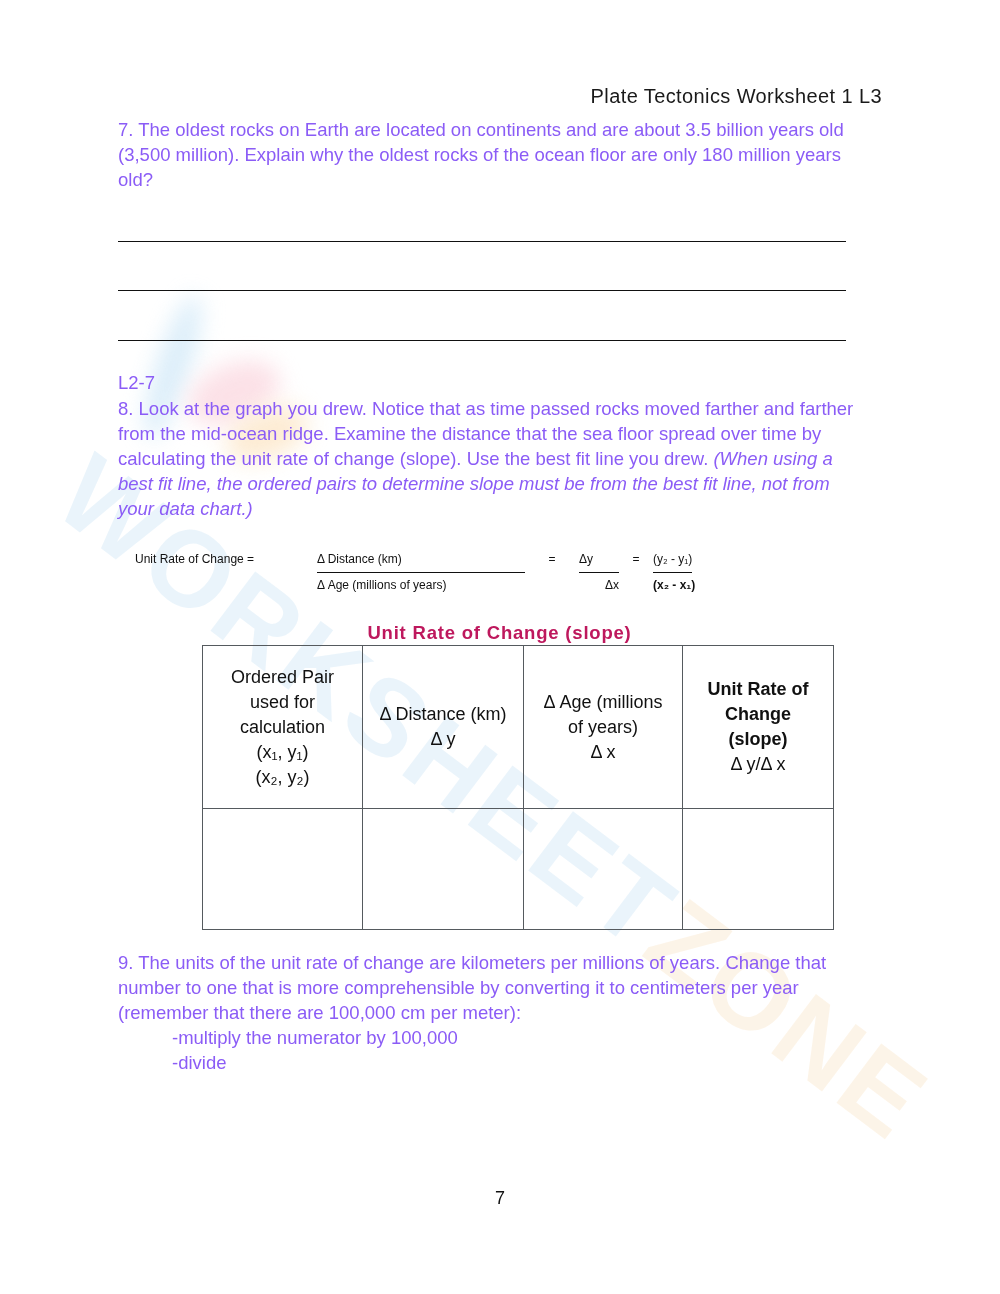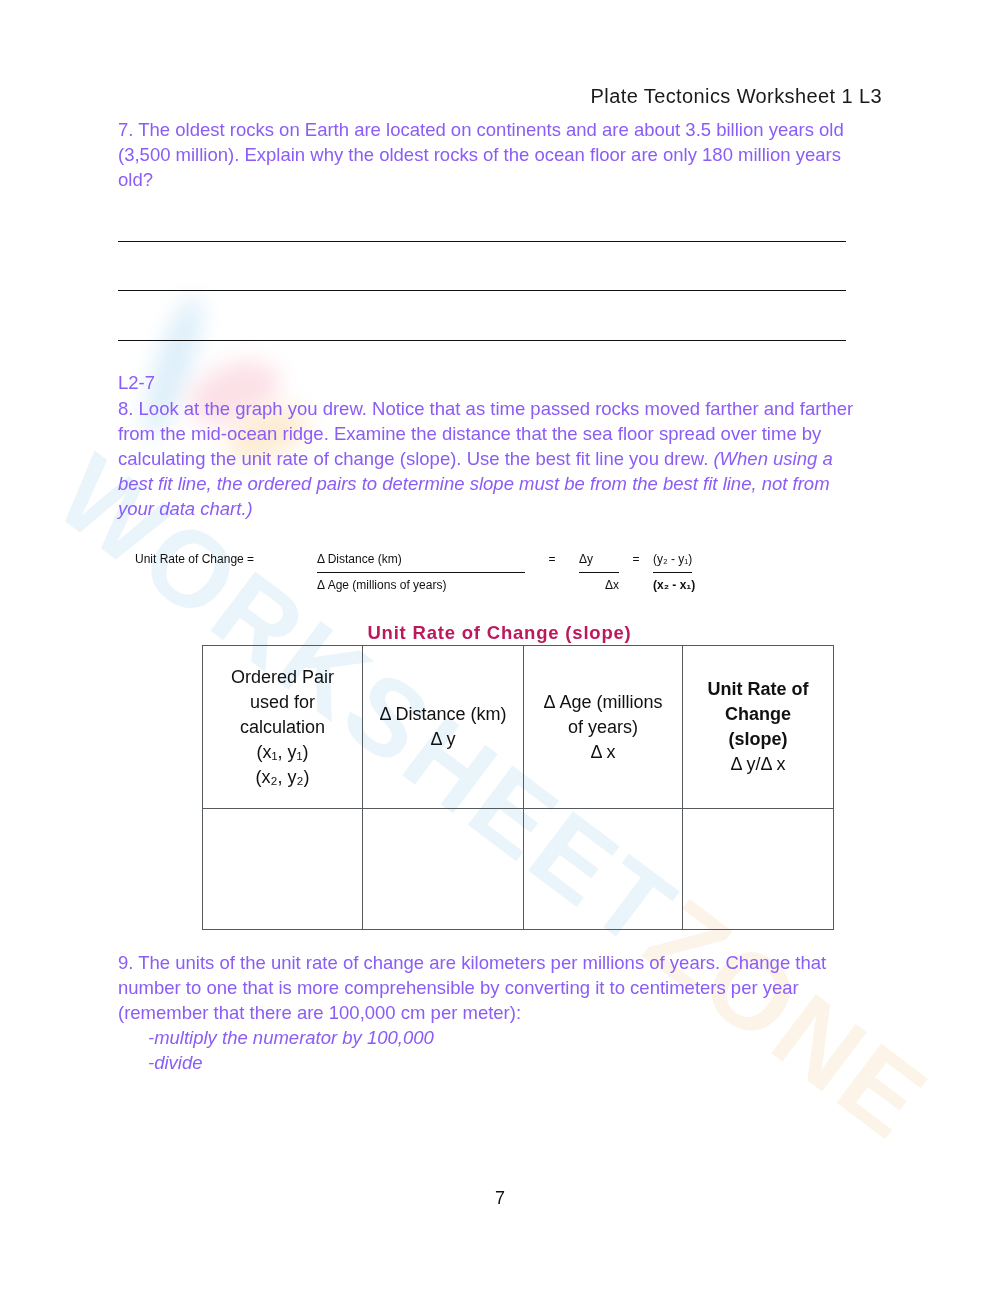--- a/index.html
+++ b/index.html
@@ -102,22 +102,21 @@
     line-height: 25px;
     color: #8b5cf6;
   }
   .q7 { top: 117px; }
   .l23 { top: 370px; font-size: 18.5px; }
   .q8 { top: 396px; width: 752px; }
   .q8 i { font-style: italic; }
   .q9 { top: 950px; width: 760px; }
   .q9-sub {
     display: block;
-    margin-left: 30px;
-    font-style: italic;
+    margin-left: 54px;
   }
 
   .rule {
     position: absolute;
     left: 118px;
     width: 728px;
     height: 0;
     border-top: 1.6px solid #111;
   }
   .rule1 { top: 241px; }

